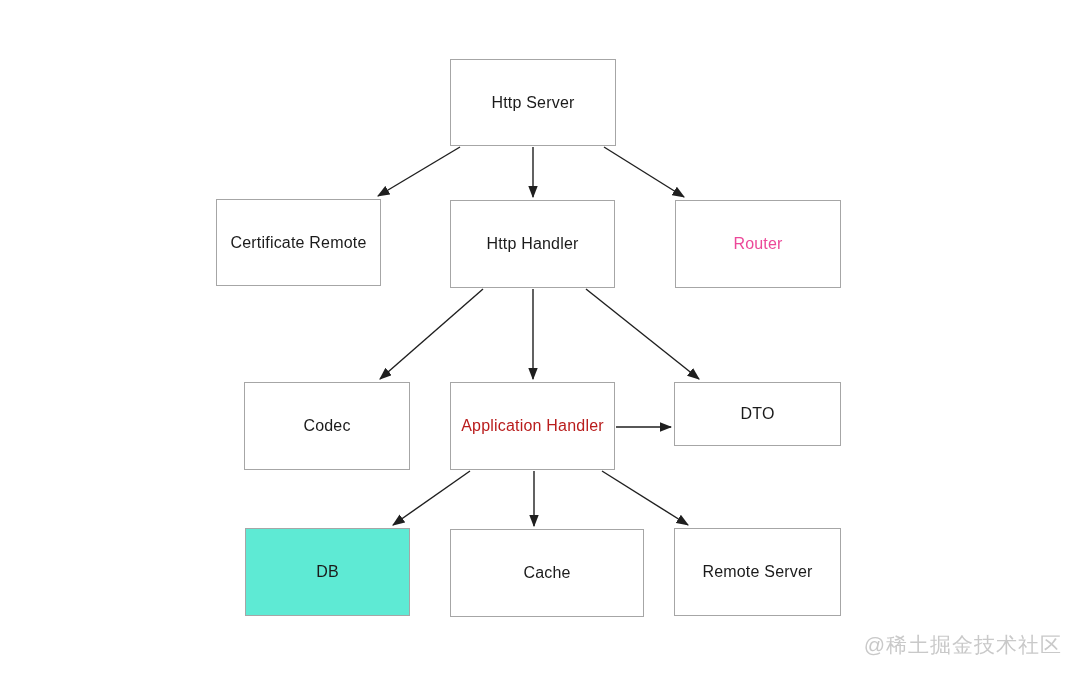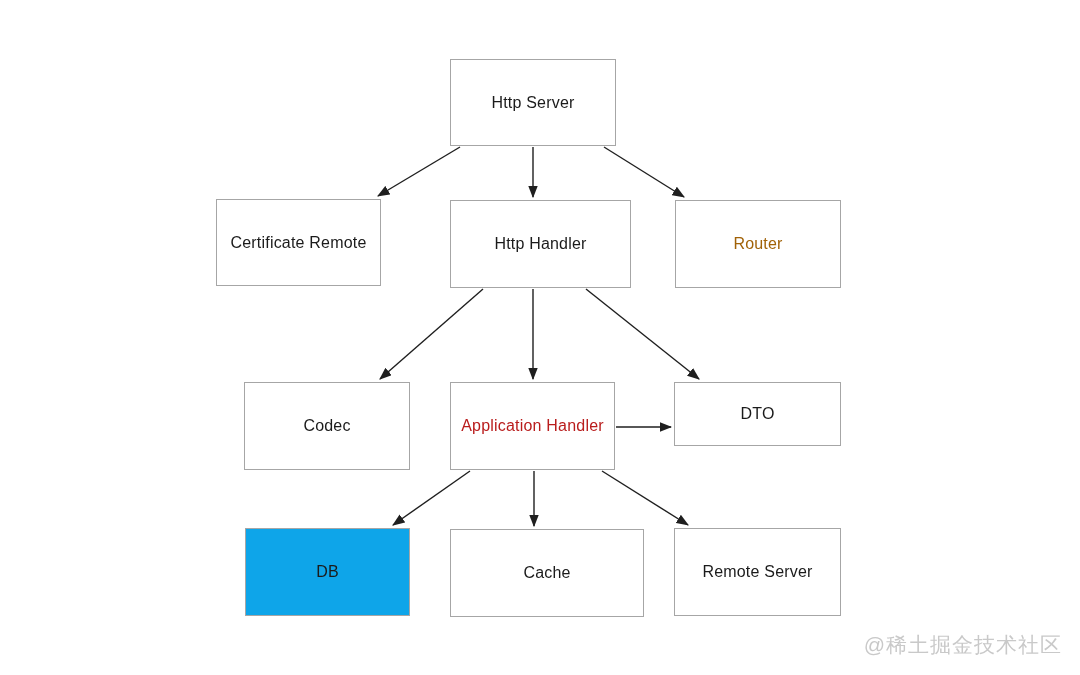--- a/index.html
+++ b/index.html
@@ -69,36 +69,36 @@
       <line x1="534" y1="471" x2="534" y2="526" stroke="#1f1f1f" stroke-width="1.4" marker-end="url(#arrowhead)"></line>
       <line x1="602" y1="471" x2="688" y2="525" stroke="#1f1f1f" stroke-width="1.4" marker-end="url(#arrowhead)"></line>
     </svg>
   <div id="node-layer">
       <div class="node" style="left: 450px; top: 59px; width: 166px; height: 87px; border-color: rgb(166, 166, 166); background: rgb(255, 255, 255);">
         <span style="color: rgb(27, 27, 27);">Http Server</span>
       </div>
       <div class="node" style="left: 216px; top: 199px; width: 165px; height: 87px; border-color: rgb(166, 166, 166); background: rgb(255, 255, 255);">
         <span style="color: rgb(27, 27, 27);">Certificate Remote</span>
       </div>
-      <div class="node" style="left: 450px; top: 200px; width: 181px; height: 88px; border-color: rgb(166, 166, 166); background: rgb(255, 255, 255);">
+      <div class="node" style="left: 450px; top: 200px; width: 165px; height: 88px; border-color: rgb(166, 166, 166); background: rgb(255, 255, 255);">
         <span style="color: rgb(27, 27, 27);">Http Handler</span>
       </div>
       <div class="node" style="left: 675px; top: 200px; width: 166px; height: 88px; border-color: rgb(166, 166, 166); background: rgb(255, 255, 255);">
-        <span style="color: #a16207;">Router</span>
+        <span style="color: #ec4899;">Router</span>
       </div>
       <div class="node" style="left: 244px; top: 382px; width: 166px; height: 88px; border-color: rgb(166, 166, 166); background: rgb(255, 255, 255);">
         <span style="color: rgb(27, 27, 27);">Codec</span>
       </div>
       <div class="node" style="left: 450px; top: 382px; width: 165px; height: 88px; border-color: rgb(166, 166, 166); background: rgb(255, 255, 255);">
         <span style="color: #b91c1c;">Application Handler</span>
       </div>
       <div class="node" style="left: 674px; top: 382px; width: 167px; height: 64px; border-color: rgb(166, 166, 166); background: rgb(255, 255, 255);">
         <span style="color: rgb(27, 27, 27);">DTO</span>
       </div>
-      <div class="node" style="left: 245px; top: 528px; width: 165px; height: 88px; border-color: rgb(166, 166, 166); background: #0ea5e9;">
+      <div class="node" style="left: 245px; top: 528px; width: 165px; height: 88px; border-color: rgb(166, 166, 166); background: #5eead4;">
         <span style="color: rgb(27, 27, 27);">DB</span>
       </div>
       <div class="node" style="left: 450px; top: 529px; width: 194px; height: 88px; border-color: rgb(166, 166, 166); background: rgb(255, 255, 255);">
         <span style="color: rgb(27, 27, 27);">Cache</span>
       </div>
       <div class="node" style="left: 674px; top: 528px; width: 167px; height: 88px; border-color: rgb(166, 166, 166); background: rgb(255, 255, 255);">
         <span style="color: rgb(27, 27, 27);">Remote Server</span>
       </div>
     </div>
   <div class="watermark" style="color: rgb(201, 201, 201);">@稀土掘金技术社区</div>

